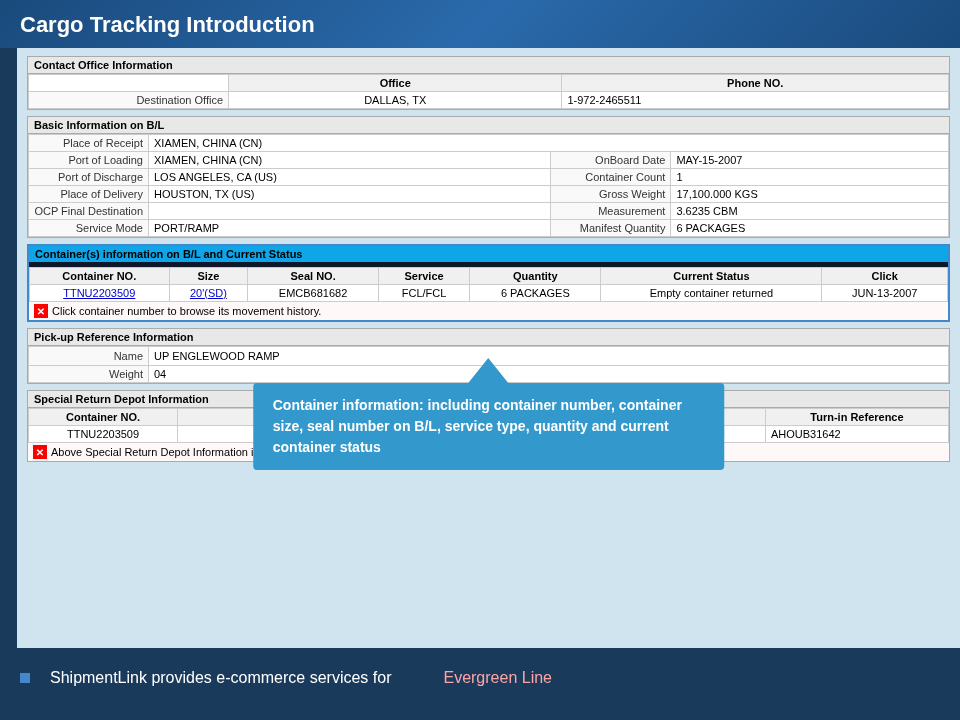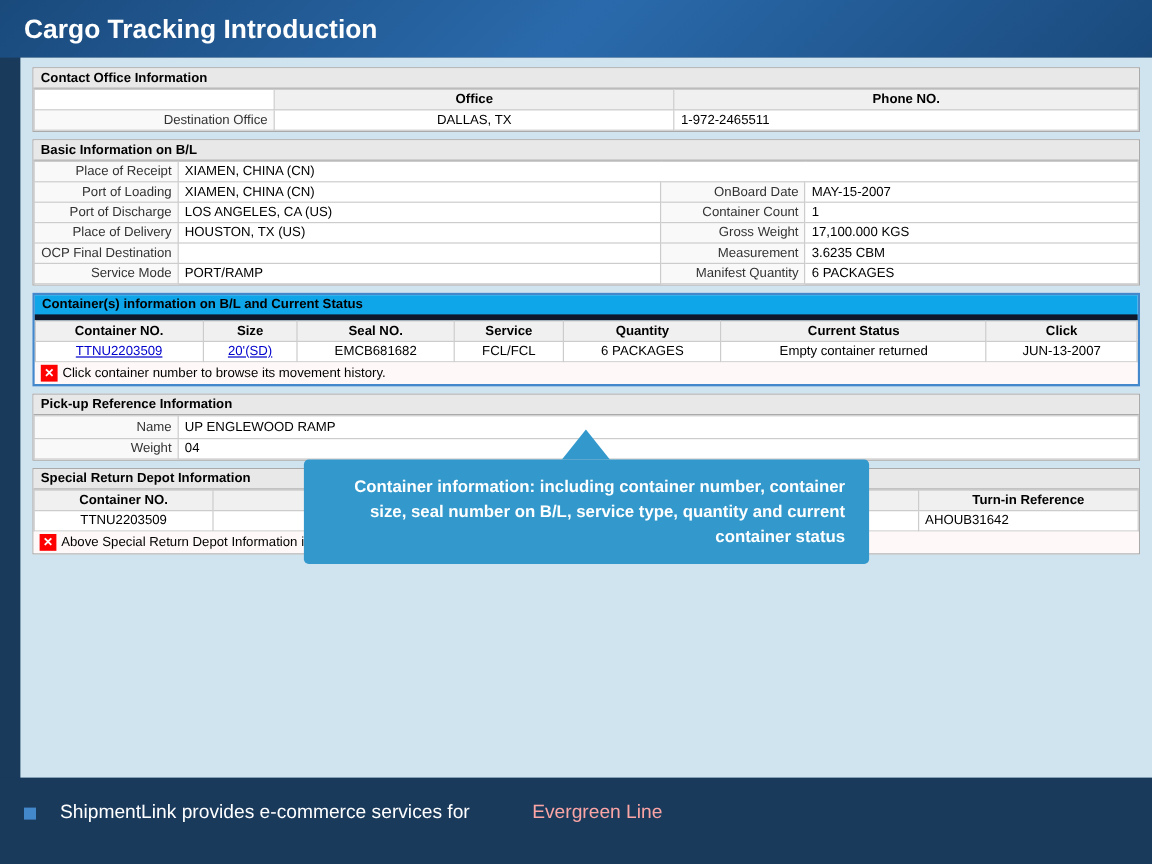--- a/index.html
+++ b/index.html
@@ -124,21 +124,21 @@
       height: 0;
       border-left: 20px solid transparent;
       border-right: 20px solid transparent;
       border-bottom: 25px solid #3399cc;
     }
     .tooltip-box {
       background: #3399cc;
       color: white;
       font-size: 14px;
       font-weight: bold;
-      text-align: right;
+      text-align: left;
       padding: 12px 20px;
       border-radius: 4px;
       max-width: 500px;
       line-height: 1.5;
     }
 
     
     .footer {
       background: #1a3a5c;
       padding: 8px 20px;

